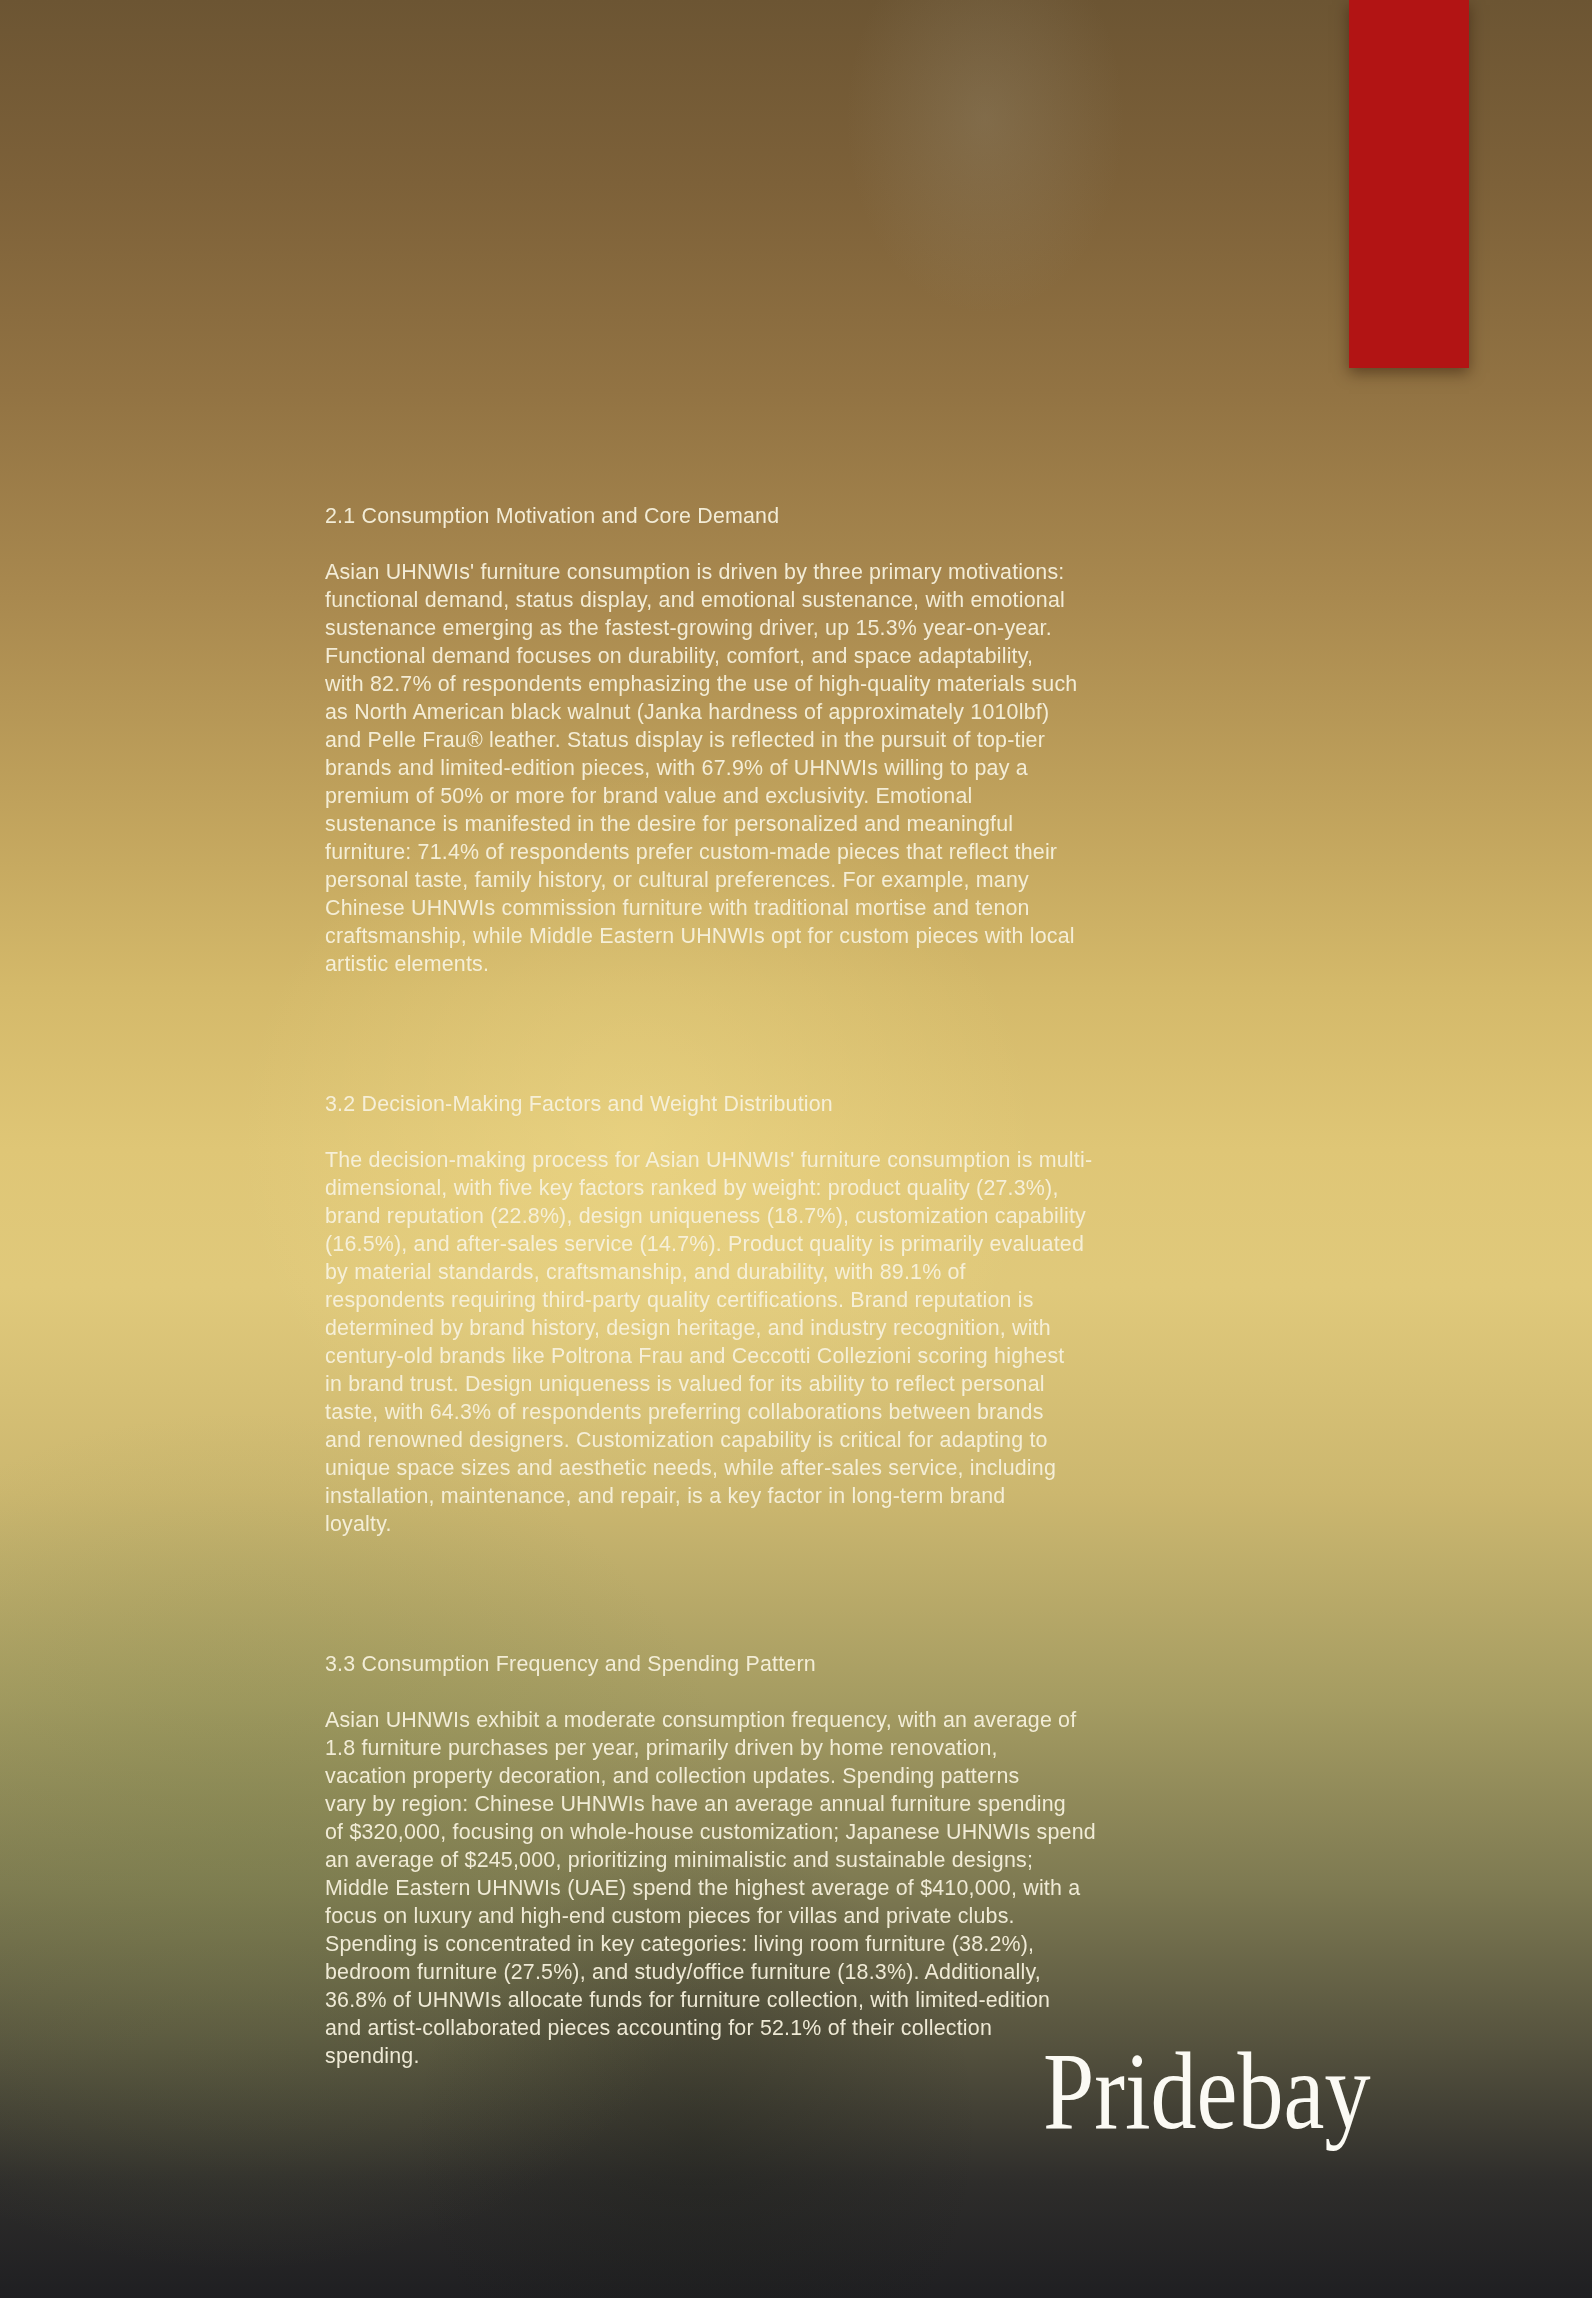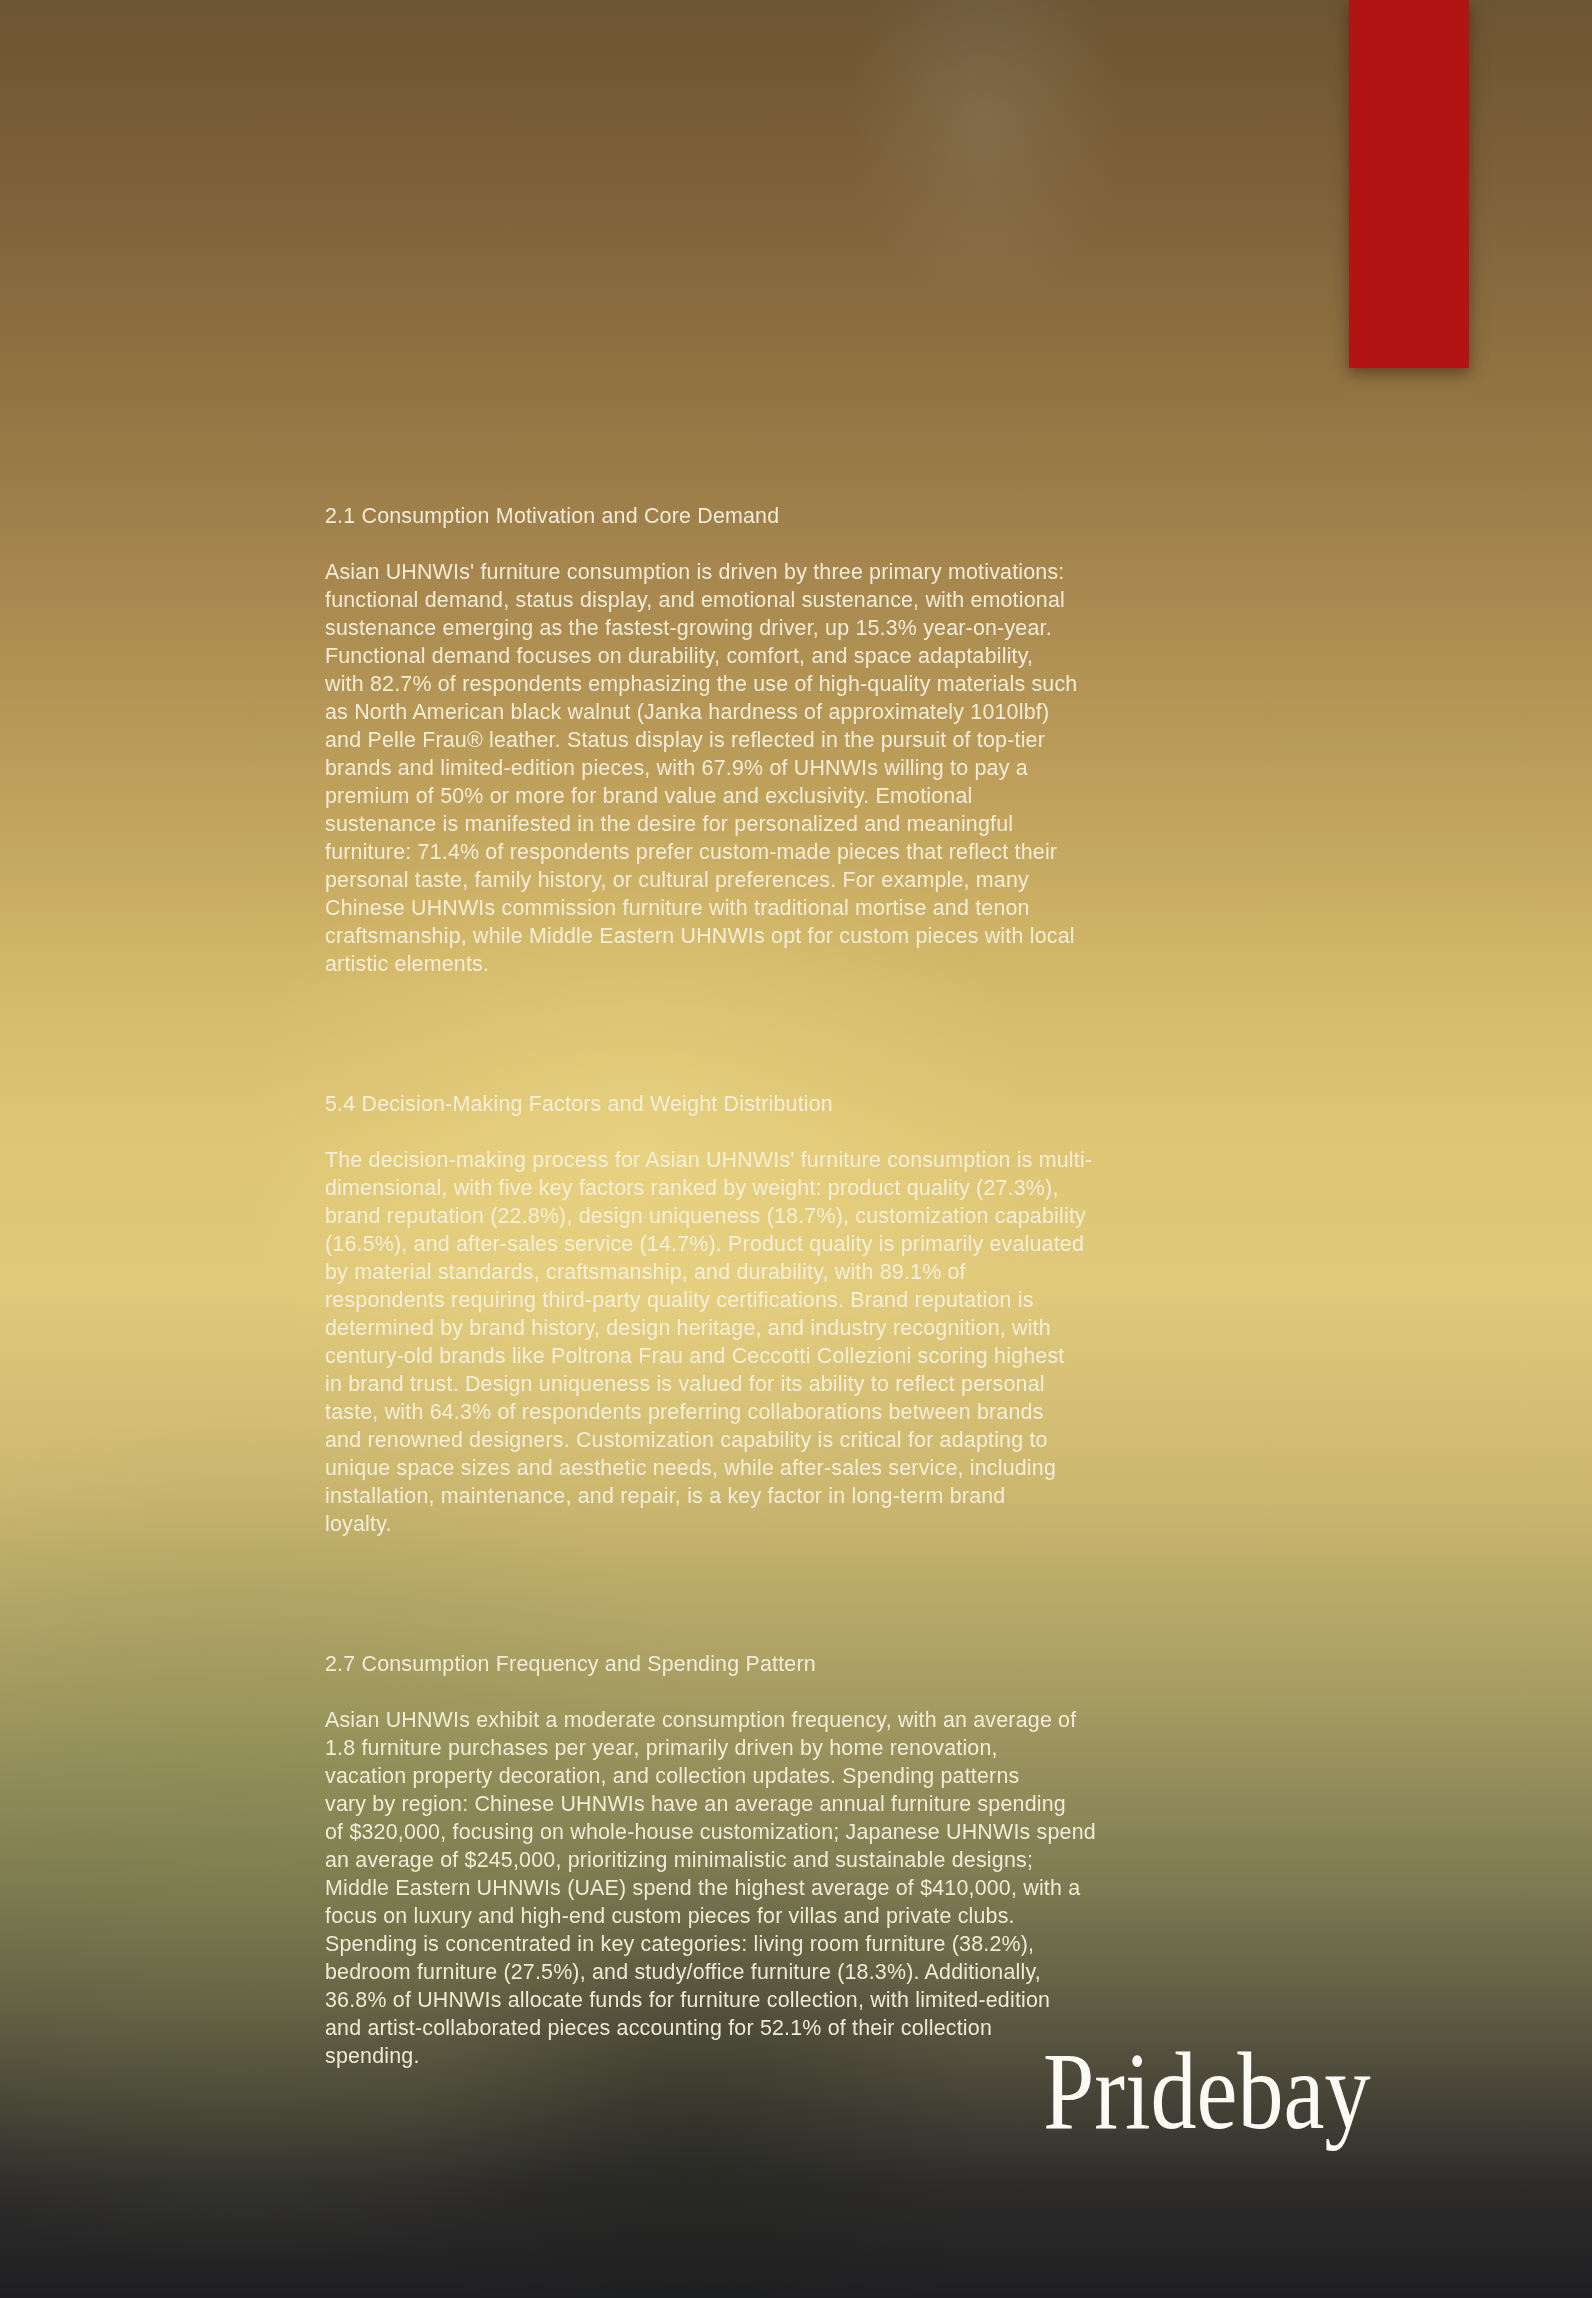--- a/index.html
+++ b/index.html
@@ -94,39 +94,39 @@
 premium of 50% or more for brand value and exclusivity. Emotional
 sustenance is manifested in the desire for personalized and meaningful
 furniture: 71.4% of respondents prefer custom-made pieces that reflect their
 personal taste, family history, or cultural preferences. For example, many
 Chinese UHNWIs commission furniture with traditional mortise and tenon
 craftsmanship, while Middle Eastern UHNWIs opt for custom pieces with local
 artistic elements.</div>
     </div>
 
     <div>
-      <div>5.4 Decision-Making Factors and Weight Distribution</div>
+      <div>3.2 Decision-Making Factors and Weight Distribution</div>
       <div>The decision-making process for Asian UHNWIs' furniture consumption is multi-
 dimensional, with five key factors ranked by weight: product quality (27.3%),
 brand reputation (22.8%), design uniqueness (18.7%), customization capability
 (16.5%), and after-sales service (14.7%). Product quality is primarily evaluated
 by material standards, craftsmanship, and durability, with 89.1% of
 respondents requiring third-party quality certifications. Brand reputation is
 determined by brand history, design heritage, and industry recognition, with
 century-old brands like Poltrona Frau and Ceccotti Collezioni scoring highest
 in brand trust. Design uniqueness is valued for its ability to reflect personal
 taste, with 64.3% of respondents preferring collaborations between brands
 and renowned designers. Customization capability is critical for adapting to
 unique space sizes and aesthetic needs, while after-sales service, including
 installation, maintenance, and repair, is a key factor in long-term brand
 loyalty.</div>
     </div>
 
     <div>
-      <div>2.7 Consumption Frequency and Spending Pattern</div>
+      <div>3.3 Consumption Frequency and Spending Pattern</div>
       <div>Asian UHNWIs exhibit a moderate consumption frequency, with an average of
 1.8 furniture purchases per year, primarily driven by home renovation,
 vacation property decoration, and collection updates. Spending patterns
 vary by region: Chinese UHNWIs have an average annual furniture spending
 of $320,000, focusing on whole-house customization; Japanese UHNWIs spend
 an average of $245,000, prioritizing minimalistic and sustainable designs;
 Middle Eastern UHNWIs (UAE) spend the highest average of $410,000, with a
 focus on luxury and high-end custom pieces for villas and private clubs.
 Spending is concentrated in key categories: living room furniture (38.2%),
 bedroom furniture (27.5%), and study/office furniture (18.3%). Additionally,

